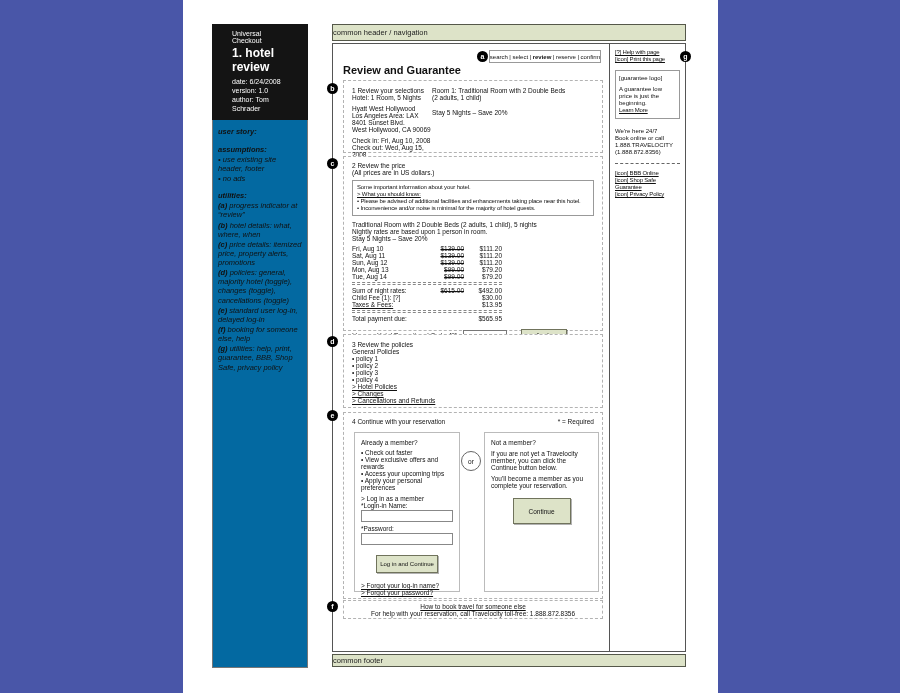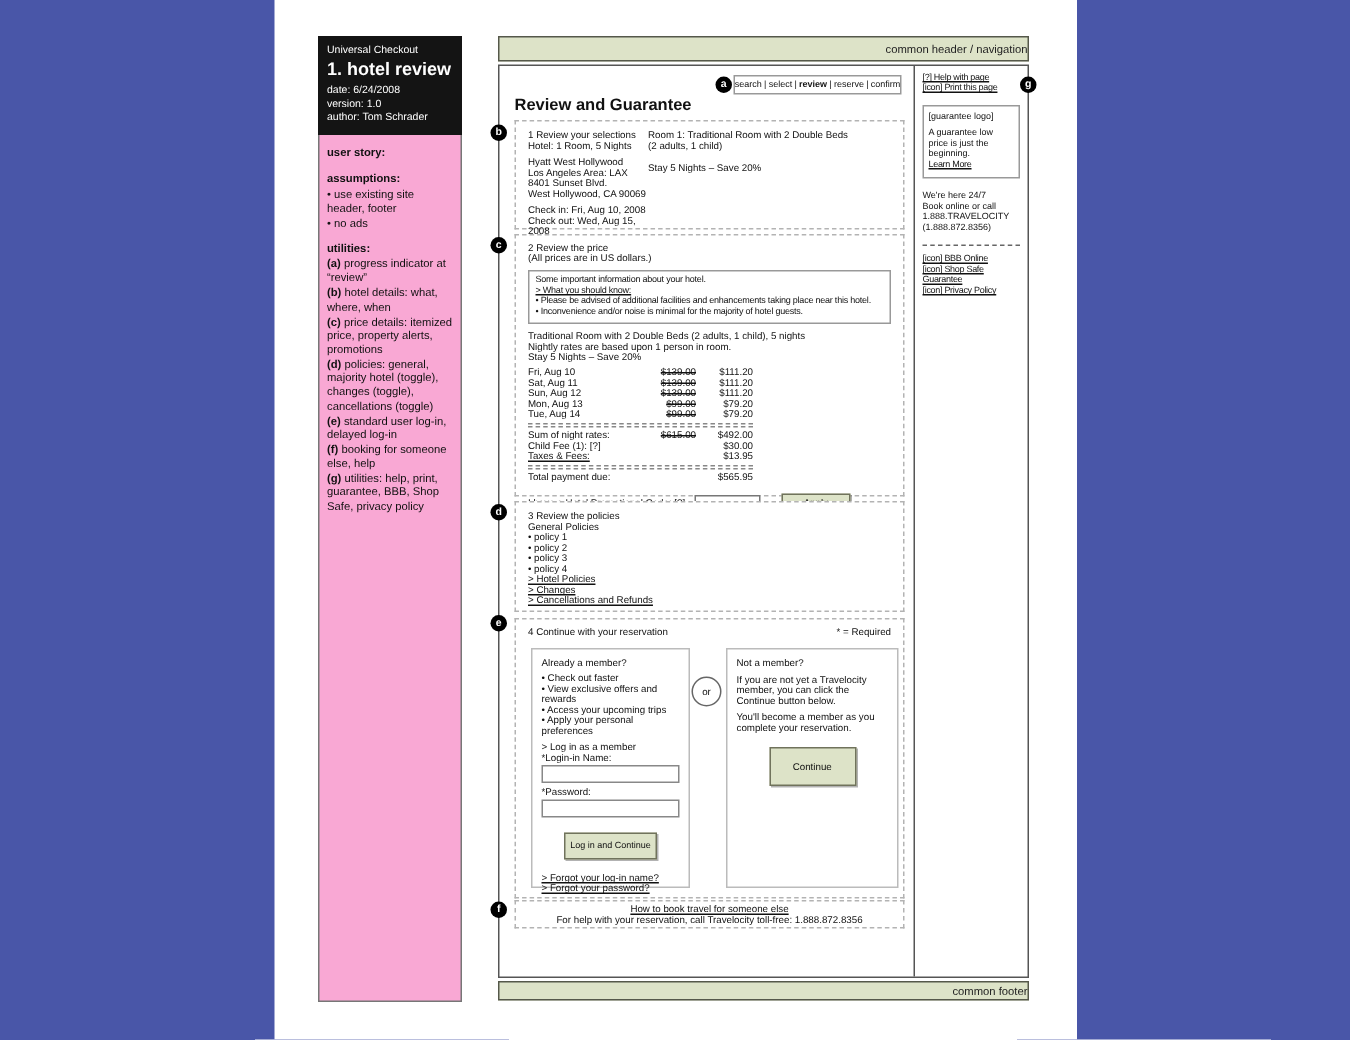--- a/index.html
+++ b/index.html
@@ -4,34 +4,34 @@
 <title>wireframe</title>
 <style>
   * { margin:0; padding:0; box-sizing:border-box; }
   html,body { width:900px; height:693px; }
   .stage { position:relative; width:900px; height:693px; background:#4956a8;
            font-family:"Liberation Sans", sans-serif; color:#111; overflow:hidden; }
   .doc { position:absolute; left:183px; top:0; width:535px; height:693px; background:#fff; }
 
   
   .notes { position:absolute; left:29px; top:24px; width:96px; height:644px; display:flex; flex-direction:column; }
-  .notes-head { background:#141414; color:#fff; padding:6px 6px 7px; }
+  .notes-head { background:#141414; color:#fff; padding:6px 20px 7px; }
   .nh-eyebrow { font-size:7px; }
   .nh-title { font-size:12px; font-weight:bold; margin:2px 0 3px; }
   .nh-meta { font-size:7px; line-height:1.3; }
-  .notes-body { flex:1; border:1px solid #777; border-top:none; background:#f9a8d4;
-                padding:7px 5px; font-size:7.5px; line-height:1.22; overflow:hidden; }
+  .notes-body { flex:1; border:1px solid #777; border-top:none; background:#0369a1;
+                padding:7px 5px; font-size:7.5px; line-height:1.22; overflow:hidden;font-style:italic; }
   .nb-label { font-weight:bold; margin-top:8px; }
   .nb-label:first-child { margin-top:0; }
   .nb-item { margin-top:1px; }
   .nb-item b { font-weight:bold; }
 
   
   .wire { position:absolute; left:149px; top:24px; width:354px; }
-  .bar { background:#dde3c8; border:1px solid #55584a; text-align:right;
+  .bar { background:#dde3c8; border:1px solid #55584a; text-align:left;
          font-size:7.5px; color:#222; }
   .bar.top { height:17px; line-height:15px; }
   .bar.bottom { margin-top:2px; height:13px; line-height:11px; }
   .frame { position:relative; margin-top:2px; border:1px solid #555; height:609px; background:#fff; }
 
   
   .marker { position:absolute; width:11px; height:11px; background:#000; color:#fff;
             border-radius:50%; font-size:7px; font-weight:bold; display:flex;
             align-items:center; justify-content:center; z-index:6; }
   .m-a { left:144px; top:7px; }

